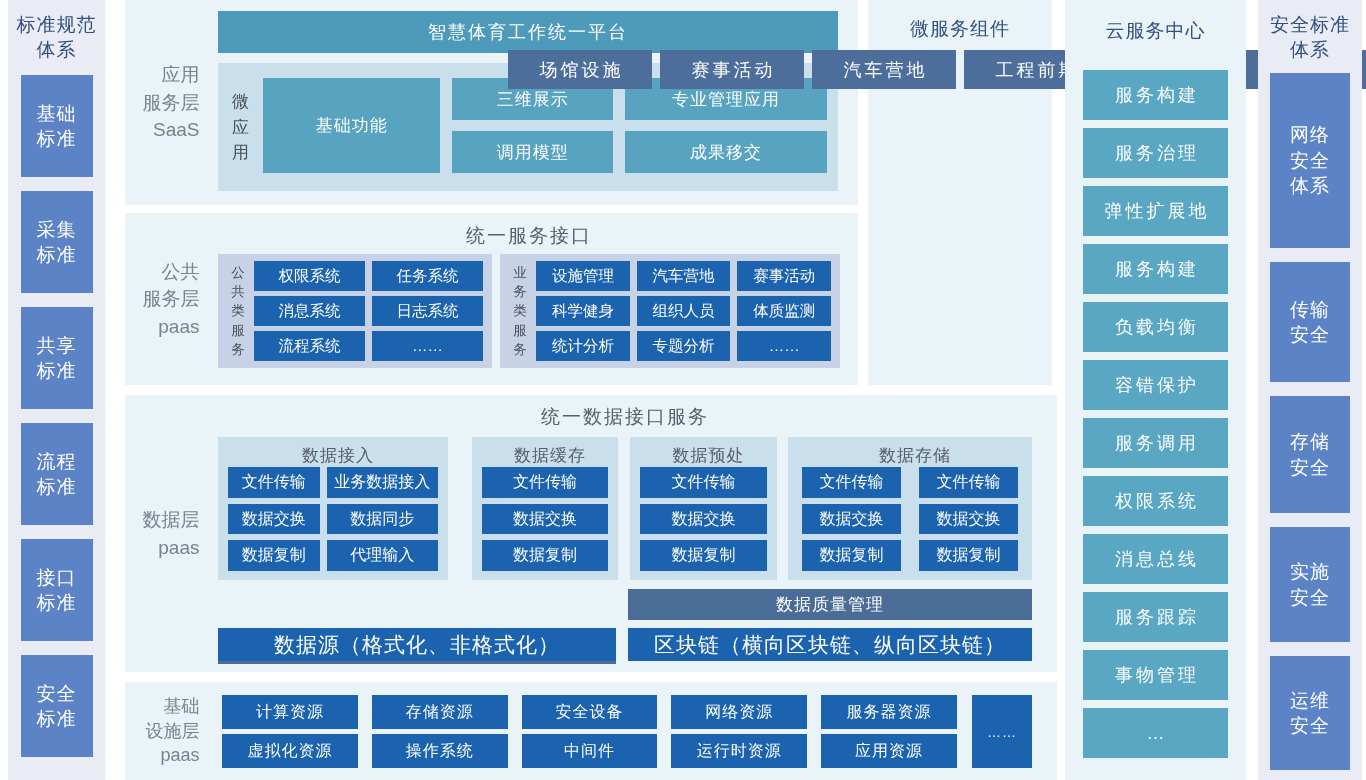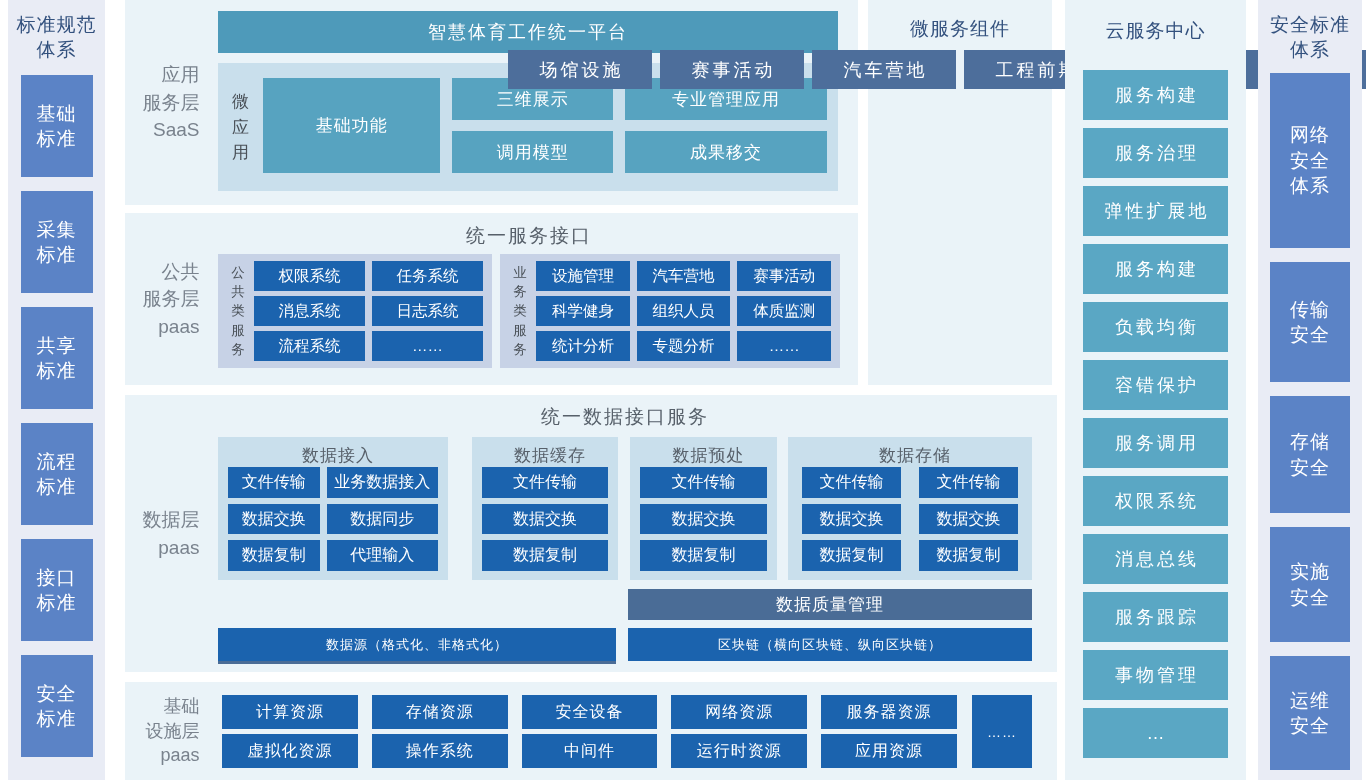--- a/index.html
+++ b/index.html
@@ -105,21 +105,21 @@
   #dg3 .dg-cols { gap:18px; padding:2px 14px 9px; }
   .dg-col { flex:1; display:flex; flex-direction:column; gap:6px; }
   #dg0 .dg-col:nth-child(1){ flex:94; }
   #dg0 .dg-col:nth-child(2){ flex:114; }
   .dg-col .blue-btn { font-size:16px; }
 
   .bar { position:absolute; color:#fff; display:flex; align-items:center; justify-content:center; letter-spacing:1px; }
   .slate-bar  { background:#4a6c96; height:31px; top:194px; font-size:17px; }
   #bar-meta    { left:93px;  width:398px;margin-top:44px; }
   #bar-quality { left:503px; width:404px; }
-  .bottom-bar { background:#1b63ae; height:33px; top:233px; font-size:13px; }
+  .bottom-bar { background:#1b63ae; height:33px; top:233px; font-size:21px; }
   #bar-source { left:93px;  width:398px; }
   #bar-chain  { left:503px; width:404px; }
 
   
   #infra-grid { position:absolute; left:97px; top:13px; width:735px; height:73px; display:flex; gap:14px; }
   .infra-col { flex:1; display:flex; flex-direction:column; gap:5px; }
   .infra-col .blue-btn { font-size:16px; letter-spacing:1px; }
   #infra-more {
     position:absolute; left:847px; top:13px; width:60px; height:73px;
     background:#1b63ae; color:#fff; font-size:14px; letter-spacing:1px;

